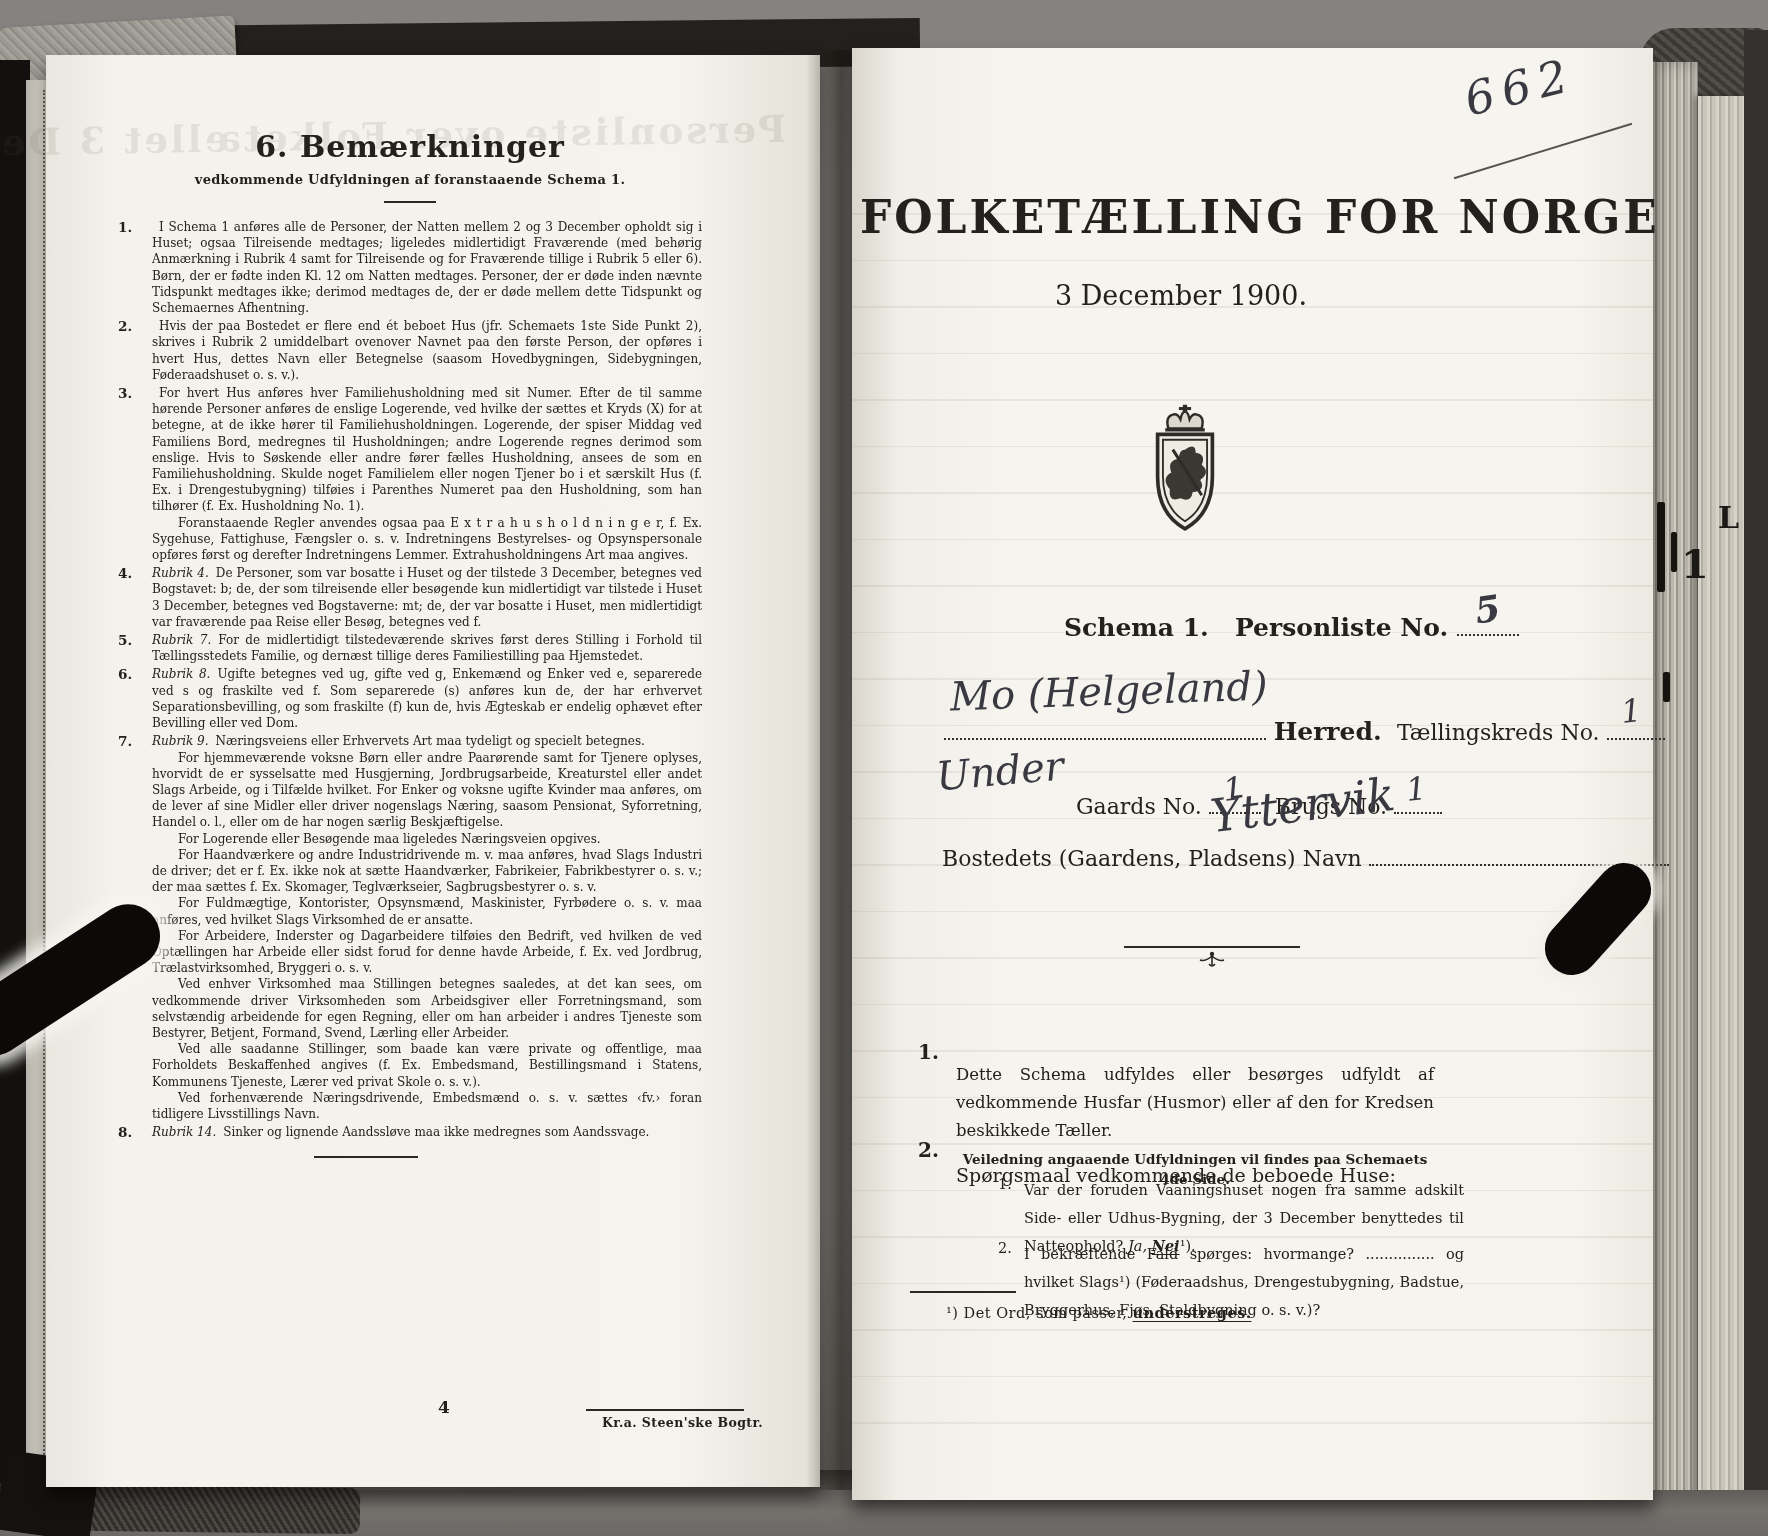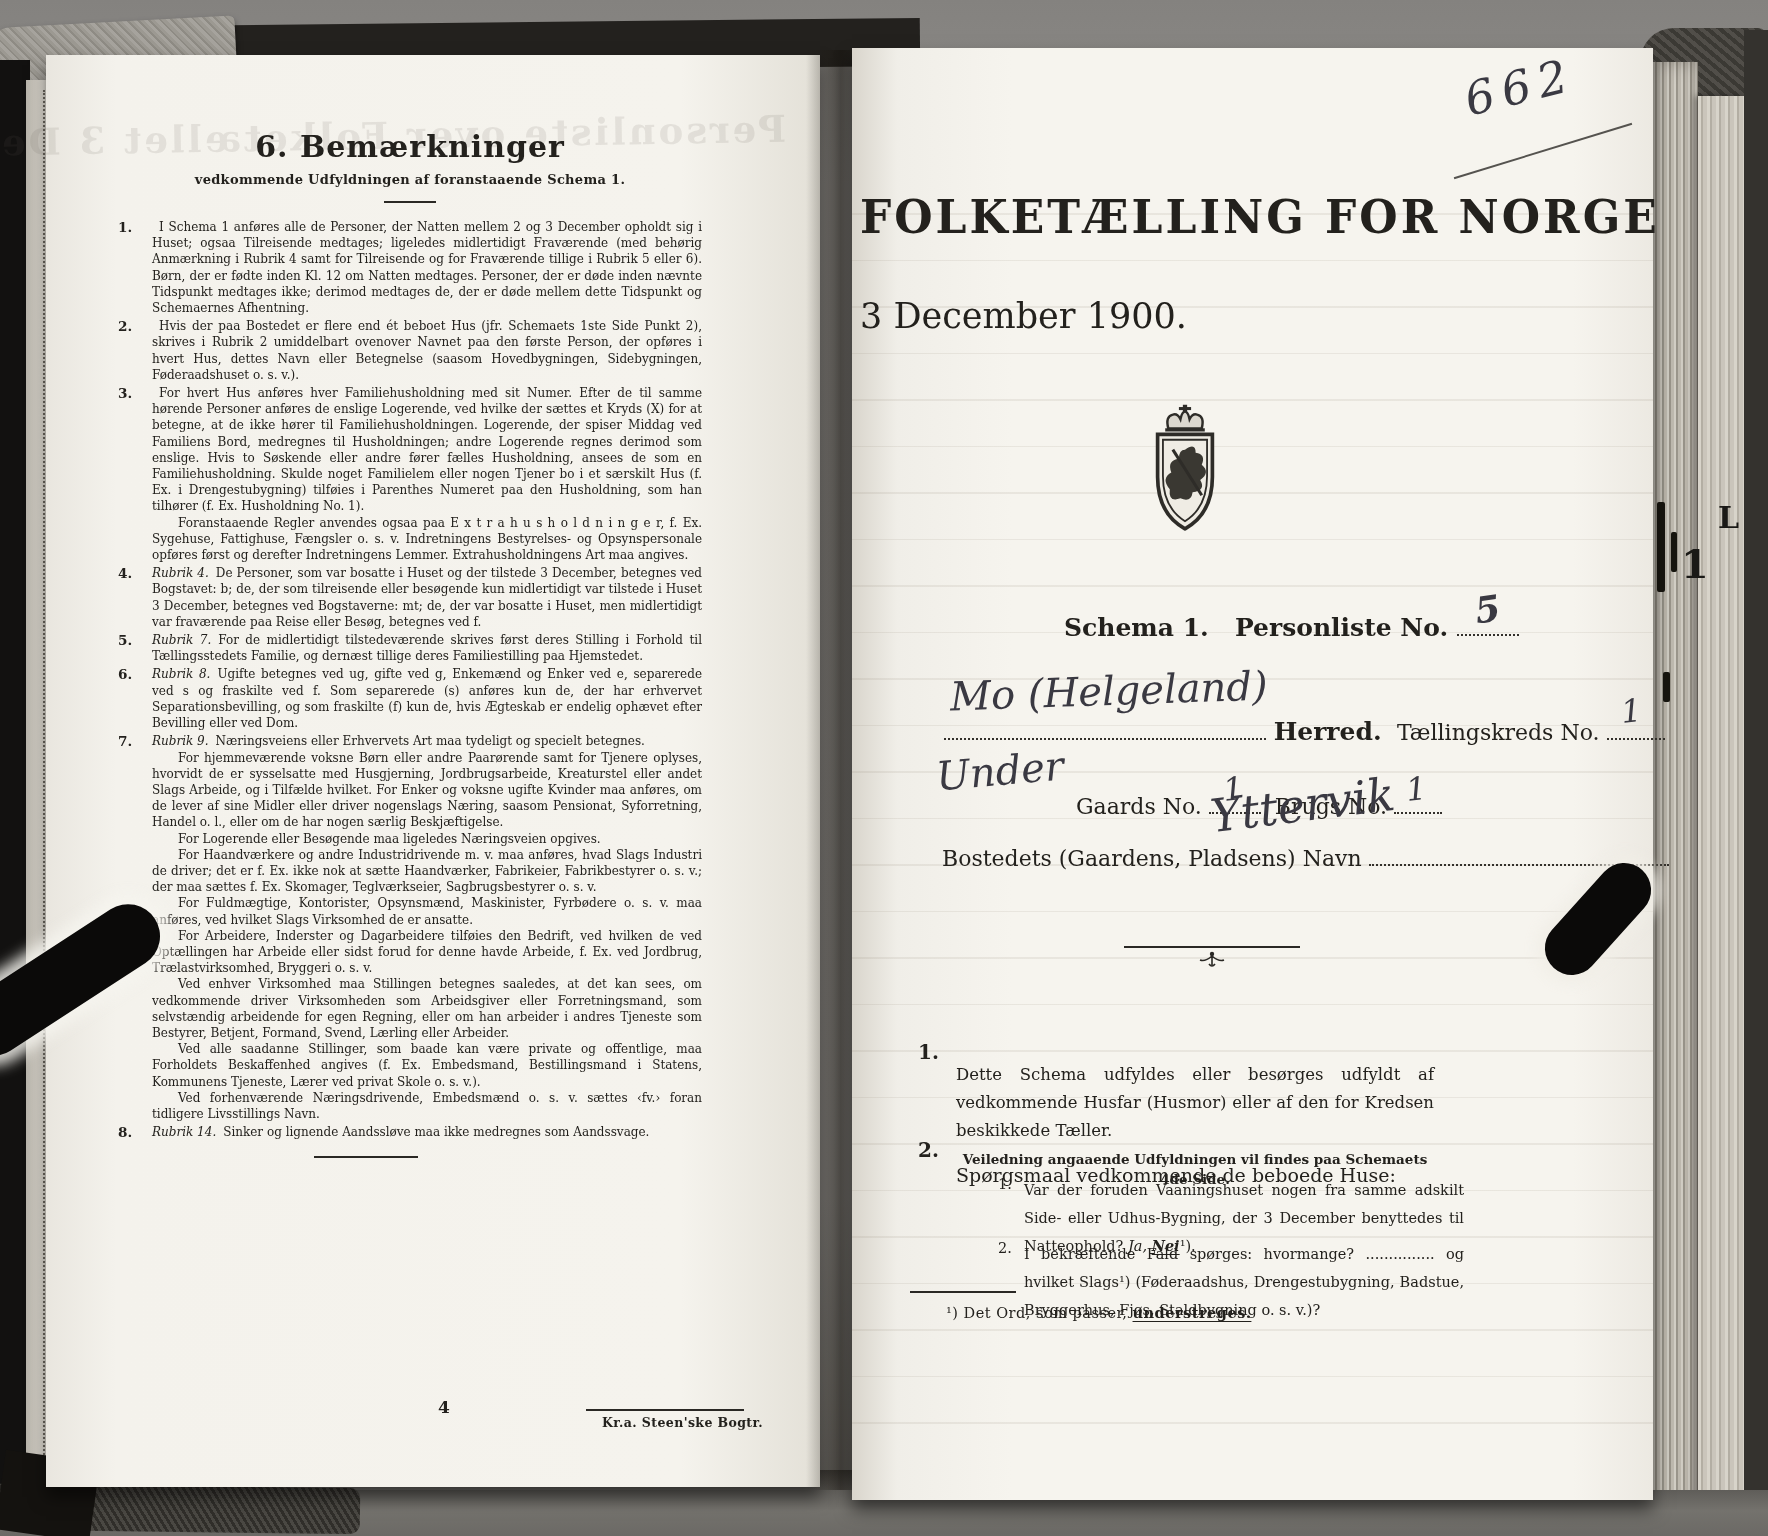--- a/index.html
+++ b/index.html
@@ -75,21 +75,21 @@
   .l-footer-pageno{left:392px;top:1342px;font-size:17px;font-weight:bold;}
   .l-footer-rule{left:540px;top:1354px;width:158px;height:2px;background:#2a2824;}
   .l-printer{left:556px;top:1360px;font-size:12.5px;font-weight:bold;letter-spacing:.4px;}
 
   
   .folio{left:612px;top:12px;font-size:46px;transform:rotate(-14deg);
     color:#8d8c89;font-style:italic;letter-spacing:8px;}
   .folio-stroke{left:598px;top:102px;width:186px;height:2px;background:#55534f;transform:rotate(-17deg);}
   .r-title{left:8px;top:143px;width:642px;text-align:center;font-weight:bold;
     font-size:44px;letter-spacing:3px;transform:scaleY(1.08);white-space:nowrap;}
-  .r-date{left:8px;top:232px;width:642px;font-size:35px;margin-top:16px;}
+  .r-date{left:8px;top:232px;width:642px;text-align:center;font-size:27px;}
   .arms{left:287px;top:356px;}
   .schema-row{left:212px;top:556px;font-size:25px;font-weight:bold;white-space:nowrap;}
   .dotbox{display:inline-block;position:relative;border-bottom:2px dotted #33302b;vertical-align:baseline;}
   .hw{font-style:italic;color:#3a3942;font-family:"DejaVu Serif",serif;}
   .hw-over{position:absolute;white-space:nowrap;}
   .herred-row{left:92px;top:658px;font-size:24px;white-space:nowrap;}
   .herred-label{font-weight:bold;font-size:25px;}
   .kreds-label{font-size:22px;}
   .hw-mo{left:6px;top:-38px;font-size:40px;transform:rotate(-2deg);}
   .hw-small{font-size:32px;}

